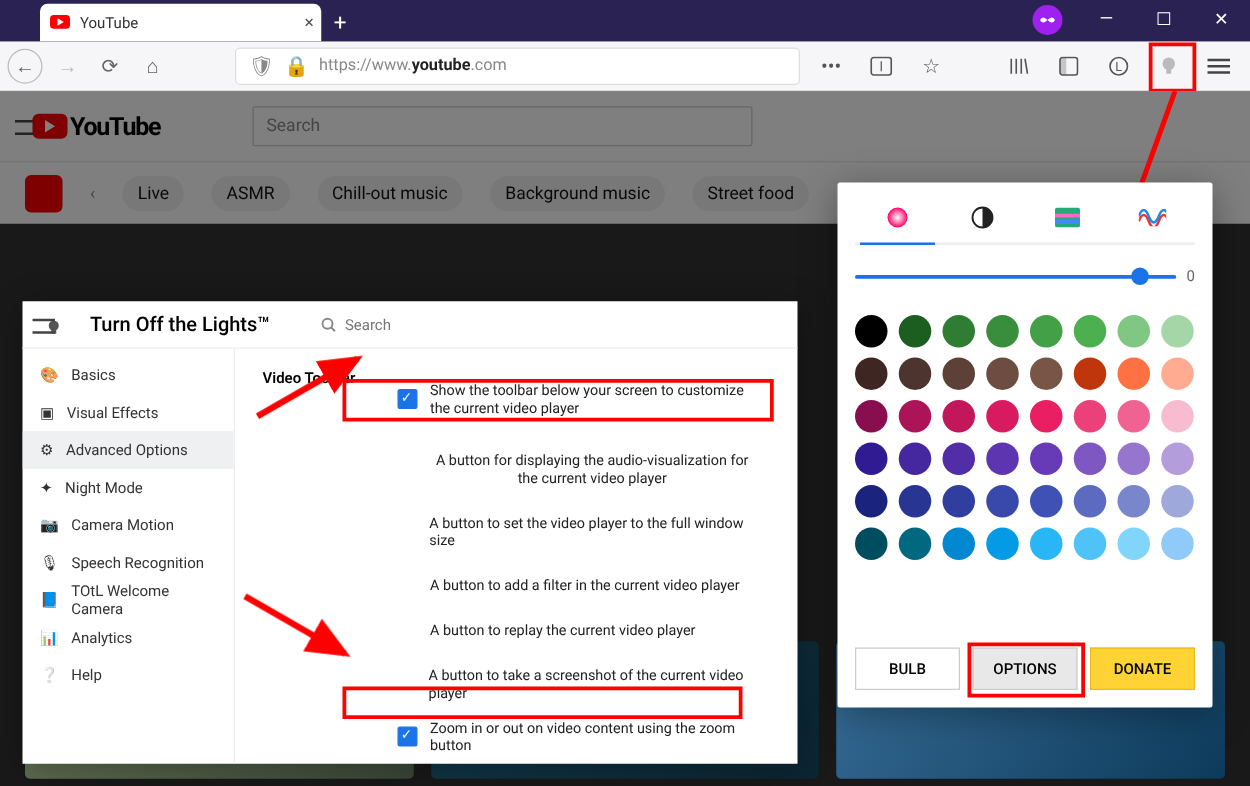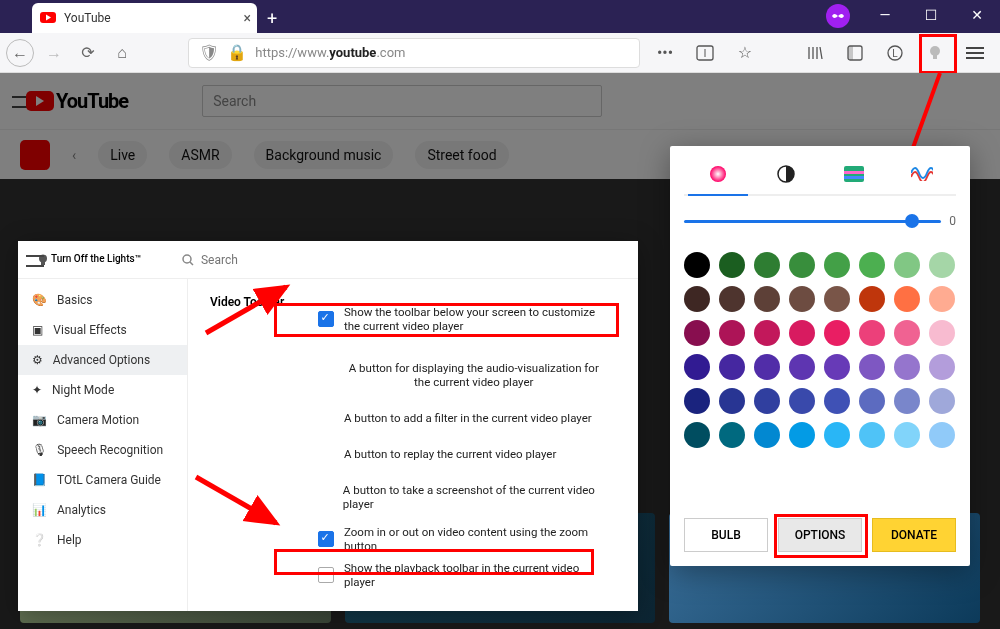--- a/index.html
+++ b/index.html
@@ -26,21 +26,21 @@
   .chip { padding:6px 12px; background:#f0f0f0; border-radius:14px; white-space:nowrap;}
   .dim { position:absolute; inset:0; background:rgba(0,0,0,0.5);}
   .thumbs { position:absolute; left:20px; right:20px; bottom:6px; height:110px; display:flex; gap:14px;}
   .thumb { flex:1; background:linear-gradient(135deg,#6b7a58,#3a4638); border-radius:4px; position:relative; display:flex; align-items:center; justify-content:center; color:#fff; font-weight:bold; text-align:center; font-size:13px;}
   .thumb.b { background:linear-gradient(135deg,#123a4a,#0c2533);}
   .thumb.c { background:linear-gradient(135deg,#3a6f9a,#0c3a5a);}
   
   
   .options-panel { position:absolute; left:18px; top:168px; width:620px; height:370px; background:#fff; box-shadow:0 4px 24px rgba(0,0,0,0.3); display:flex; flex-direction:column; font-size:12px;}
   .opt-header { height:38px; display:flex; align-items:center; border-bottom:1px solid #eee; padding:0 8px; gap:10px;}
-  .opt-title { font-weight:500; font-size:10px; display:flex; align-items:flex-start; gap:1px;}
+  .opt-title { font-weight:500; font-size:16px; display:flex; align-items:flex-end; gap:22px;}
   .opt-search { flex:1; display:flex; align-items:center; gap:6px; padding-left:30px; color:#888;}
   .opt-search input { border:none; outline:none; font-size:12px;}
   .opt-body { flex:1; display:flex; overflow:hidden;}
   .opt-side { width:170px; border-right:1px solid #eee; padding:6px 0;}
   .side-item { display:flex; align-items:center; gap:10px; height:30px; padding:0 14px; font-size:12px; color:#333;}
   .side-item.active { background:#eef0f2;}
   .opt-main { flex:1; padding:10px 14px 10px 22px; overflow:auto; position:relative;}
   .section-title { font-weight:600; font-size:12px; margin:6px 0 14px;}
   .opt-row { display:flex; align-items:center; gap:10px; padding:4px 16px; font-size:11.5px; color:#222; margin-left:92px;}
   .opt-row.sub { margin-left:92px; }
@@ -163,20 +163,21 @@
       </div>
       <div class="yt-search">
         <span>Search</span>
       </div>
     </div>
     <div class="yt-chips">
       <div style="width:30px;height:30px;background:#ff0000;border-radius:5px;"></div>
       <span style="color:#888">‹</span>
       <span class="chip">Live</span>
       <span class="chip">ASMR</span>
+      <span class="chip">Chill-out music</span>
       <span class="chip">Background music</span>
       <span class="chip">Street food</span>
     </div>
     <div class="dim"></div>
     <div class="thumbs">
       <div class="thumb"></div>
       <div class="thumb b">
           <span style="padding:0 10px">IF TITANOBOA SNAKE DIDN'T GO EXTINCT?</span>
         </div>
       <div class="thumb c"></div>
@@ -221,40 +222,44 @@
           <div class="side-item">
               <span>📷</span>
               <span>Camera Motion</span>
             </div>
           <div class="side-item">
               <span>🎙</span>
               <span>Speech Recognition</span>
             </div>
           <div class="side-item">
               <span>📘</span>
-              <span>TOtL Camera Guide</span>
+              <span>TOtL Welcome Camera</span>
             </div>
           <div class="side-item">
               <span>📊</span>
               <span>Analytics</span>
             </div>
           <div class="side-item">
               <span>❔</span>
               <span>Help</span>
             </div>
         </div>
         <div class="opt-main">
           <div class="section-title">Video Toolbar</div>
           <div class="opt-row" style="margin-top:-22px;">
               <span class="ck checked"></span>
               <span>Show the toolbar below your screen to customize the current video player</span>
             </div>
           <div class="opt-row sub" style="margin-top:20px;text-align:center;">
               <span style="width:16px"></span>
               <span>A button for displaying the audio-visualization for the current video player</span>
+            </div>
+          <div class="opt-row sub" style="margin-top:14px;">
+              <span style="width:16px"></span>
+              <span>A button to set the video player to the full window size</span>
             </div>
           <div class="opt-row sub" style="margin-top:14px;">
               <span style="width:16px"></span>
               <span>A button to add a filter in the current video player</span>
             </div>
           <div class="opt-row sub" style="margin-top:14px;">
               <span style="width:16px"></span>
               <span>A button to replay the current video player</span>
             </div>
           <div class="opt-row sub" style="margin-top:14px;">

